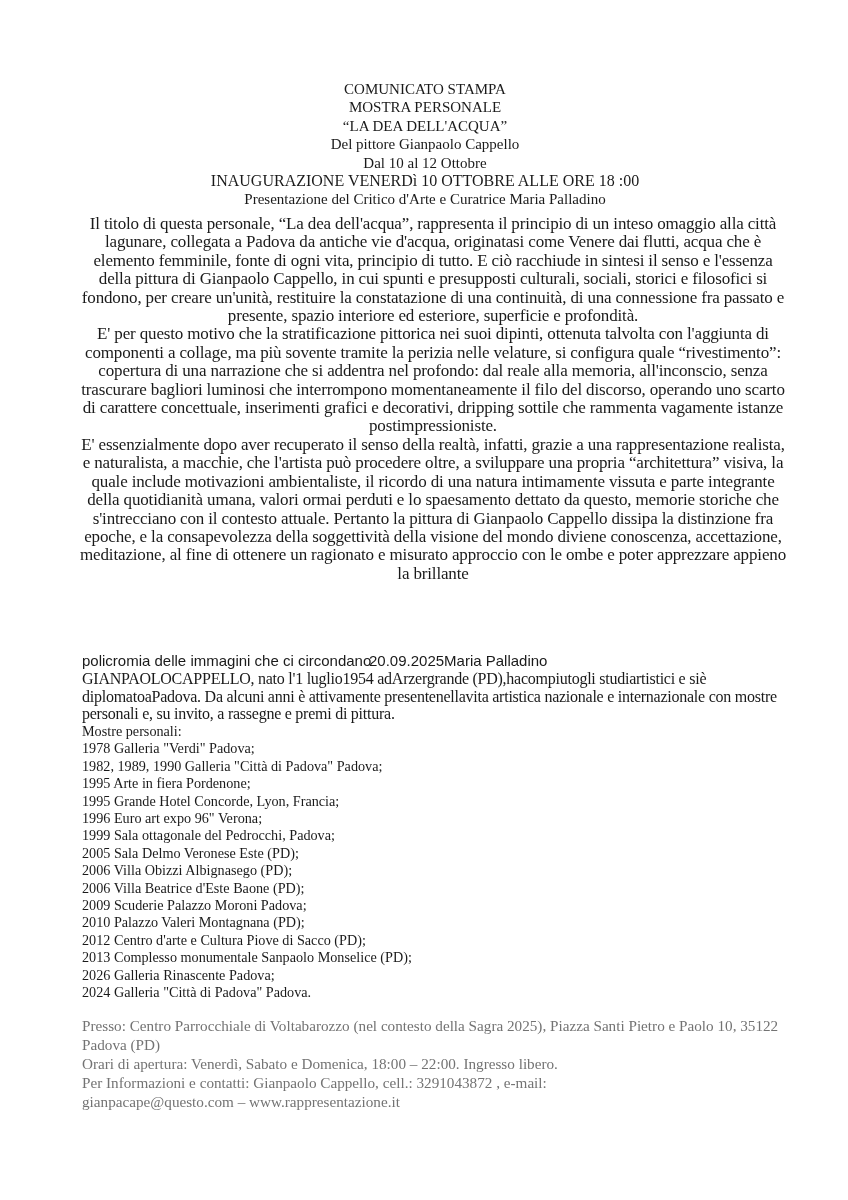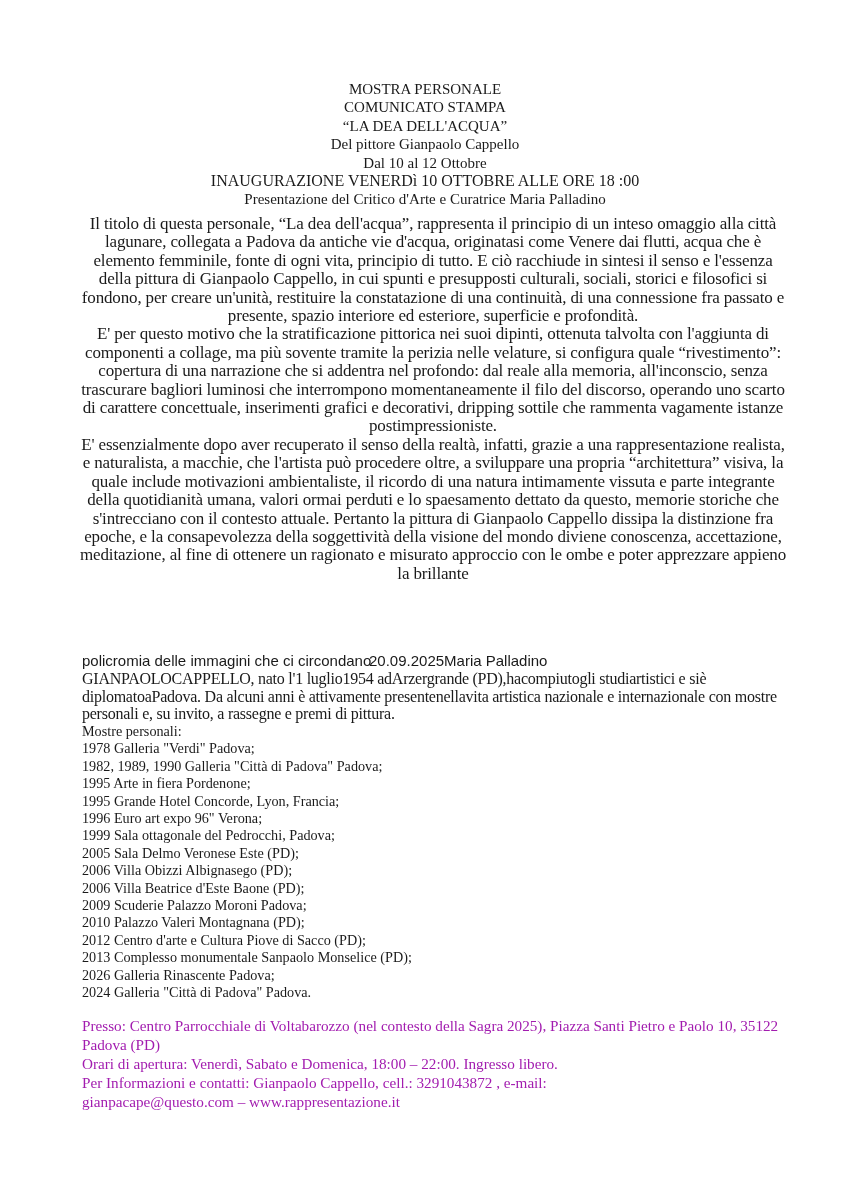--- a/index.html
+++ b/index.html
@@ -41,32 +41,32 @@
   .shows {
     position: absolute; left: 82px; top: 723px; width: 520px;
     font-family: "Liberation Serif", "DejaVu Serif", serif;
     font-size: 14.2px; line-height: 17.4px;
   }
   .shows div { white-space: nowrap; }
 
   .footer {
     position: absolute; left: 82px; top: 1016px; width: 720px;
     font-family: "Liberation Serif", "DejaVu Serif", serif;
-    font-size: 15.2px; line-height: 19px; color: #a21caf;
+    font-size: 15.2px; line-height: 19px; color: #737373;
   }
   .footer p { margin: 0; }
 </style>
 </head>
 <body>
 
 <div class="page">
 
   <div class="header">
+    <div>COMUNICATO STAMPA</div>
     <div>MOSTRA PERSONALE</div>
-    <div>COMUNICATO STAMPA</div>
     <div>“LA DEA DELL'ACQUA”</div>
     <div>Del pittore Gianpaolo Cappello</div>
     <div>Dal 10 al 12 Ottobre</div>
     <div class="big">INAUGURAZIONE VENERDì 10 OTTOBRE ALLE ORE 18 :00</div>
     <div>Presentazione del Critico d'Arte e Curatrice Maria Palladino</div>
   </div>
 
   <div class="body-text">
     <p>Il titolo di questa personale, “La dea dell'acqua”, rappresenta il principio di un inteso omaggio alla città lagunare, collegata a Padova da antiche vie d'acqua, originatasi come Venere dai flutti, acqua che è elemento femminile, fonte di ogni vita, principio di tutto. E ciò racchiude in sintesi il senso e l'essenza della pittura di Gianpaolo Cappello, in cui spunti e presupposti culturali, sociali, storici e filosofici si fondono, per creare un'unità, restituire la constatazione di una continuità, di una connessione fra passato e presente, spazio interiore ed esteriore, superficie e profondità.</p>
     <p>E' per questo motivo che la stratificazione pittorica nei suoi dipinti, ottenuta talvolta con l'aggiunta di componenti a collage, ma più sovente tramite la perizia nelle velature, si configura quale “rivestimento”: copertura di una narrazione che si addentra nel profondo: dal reale alla memoria, all'inconscio, senza trascurare bagliori luminosi che interrompono momentaneamente il filo del discorso, operando uno scarto di carattere concettuale, inserimenti grafici e decorativi, dripping sottile che rammenta vagamente istanze postimpressioniste.</p>

